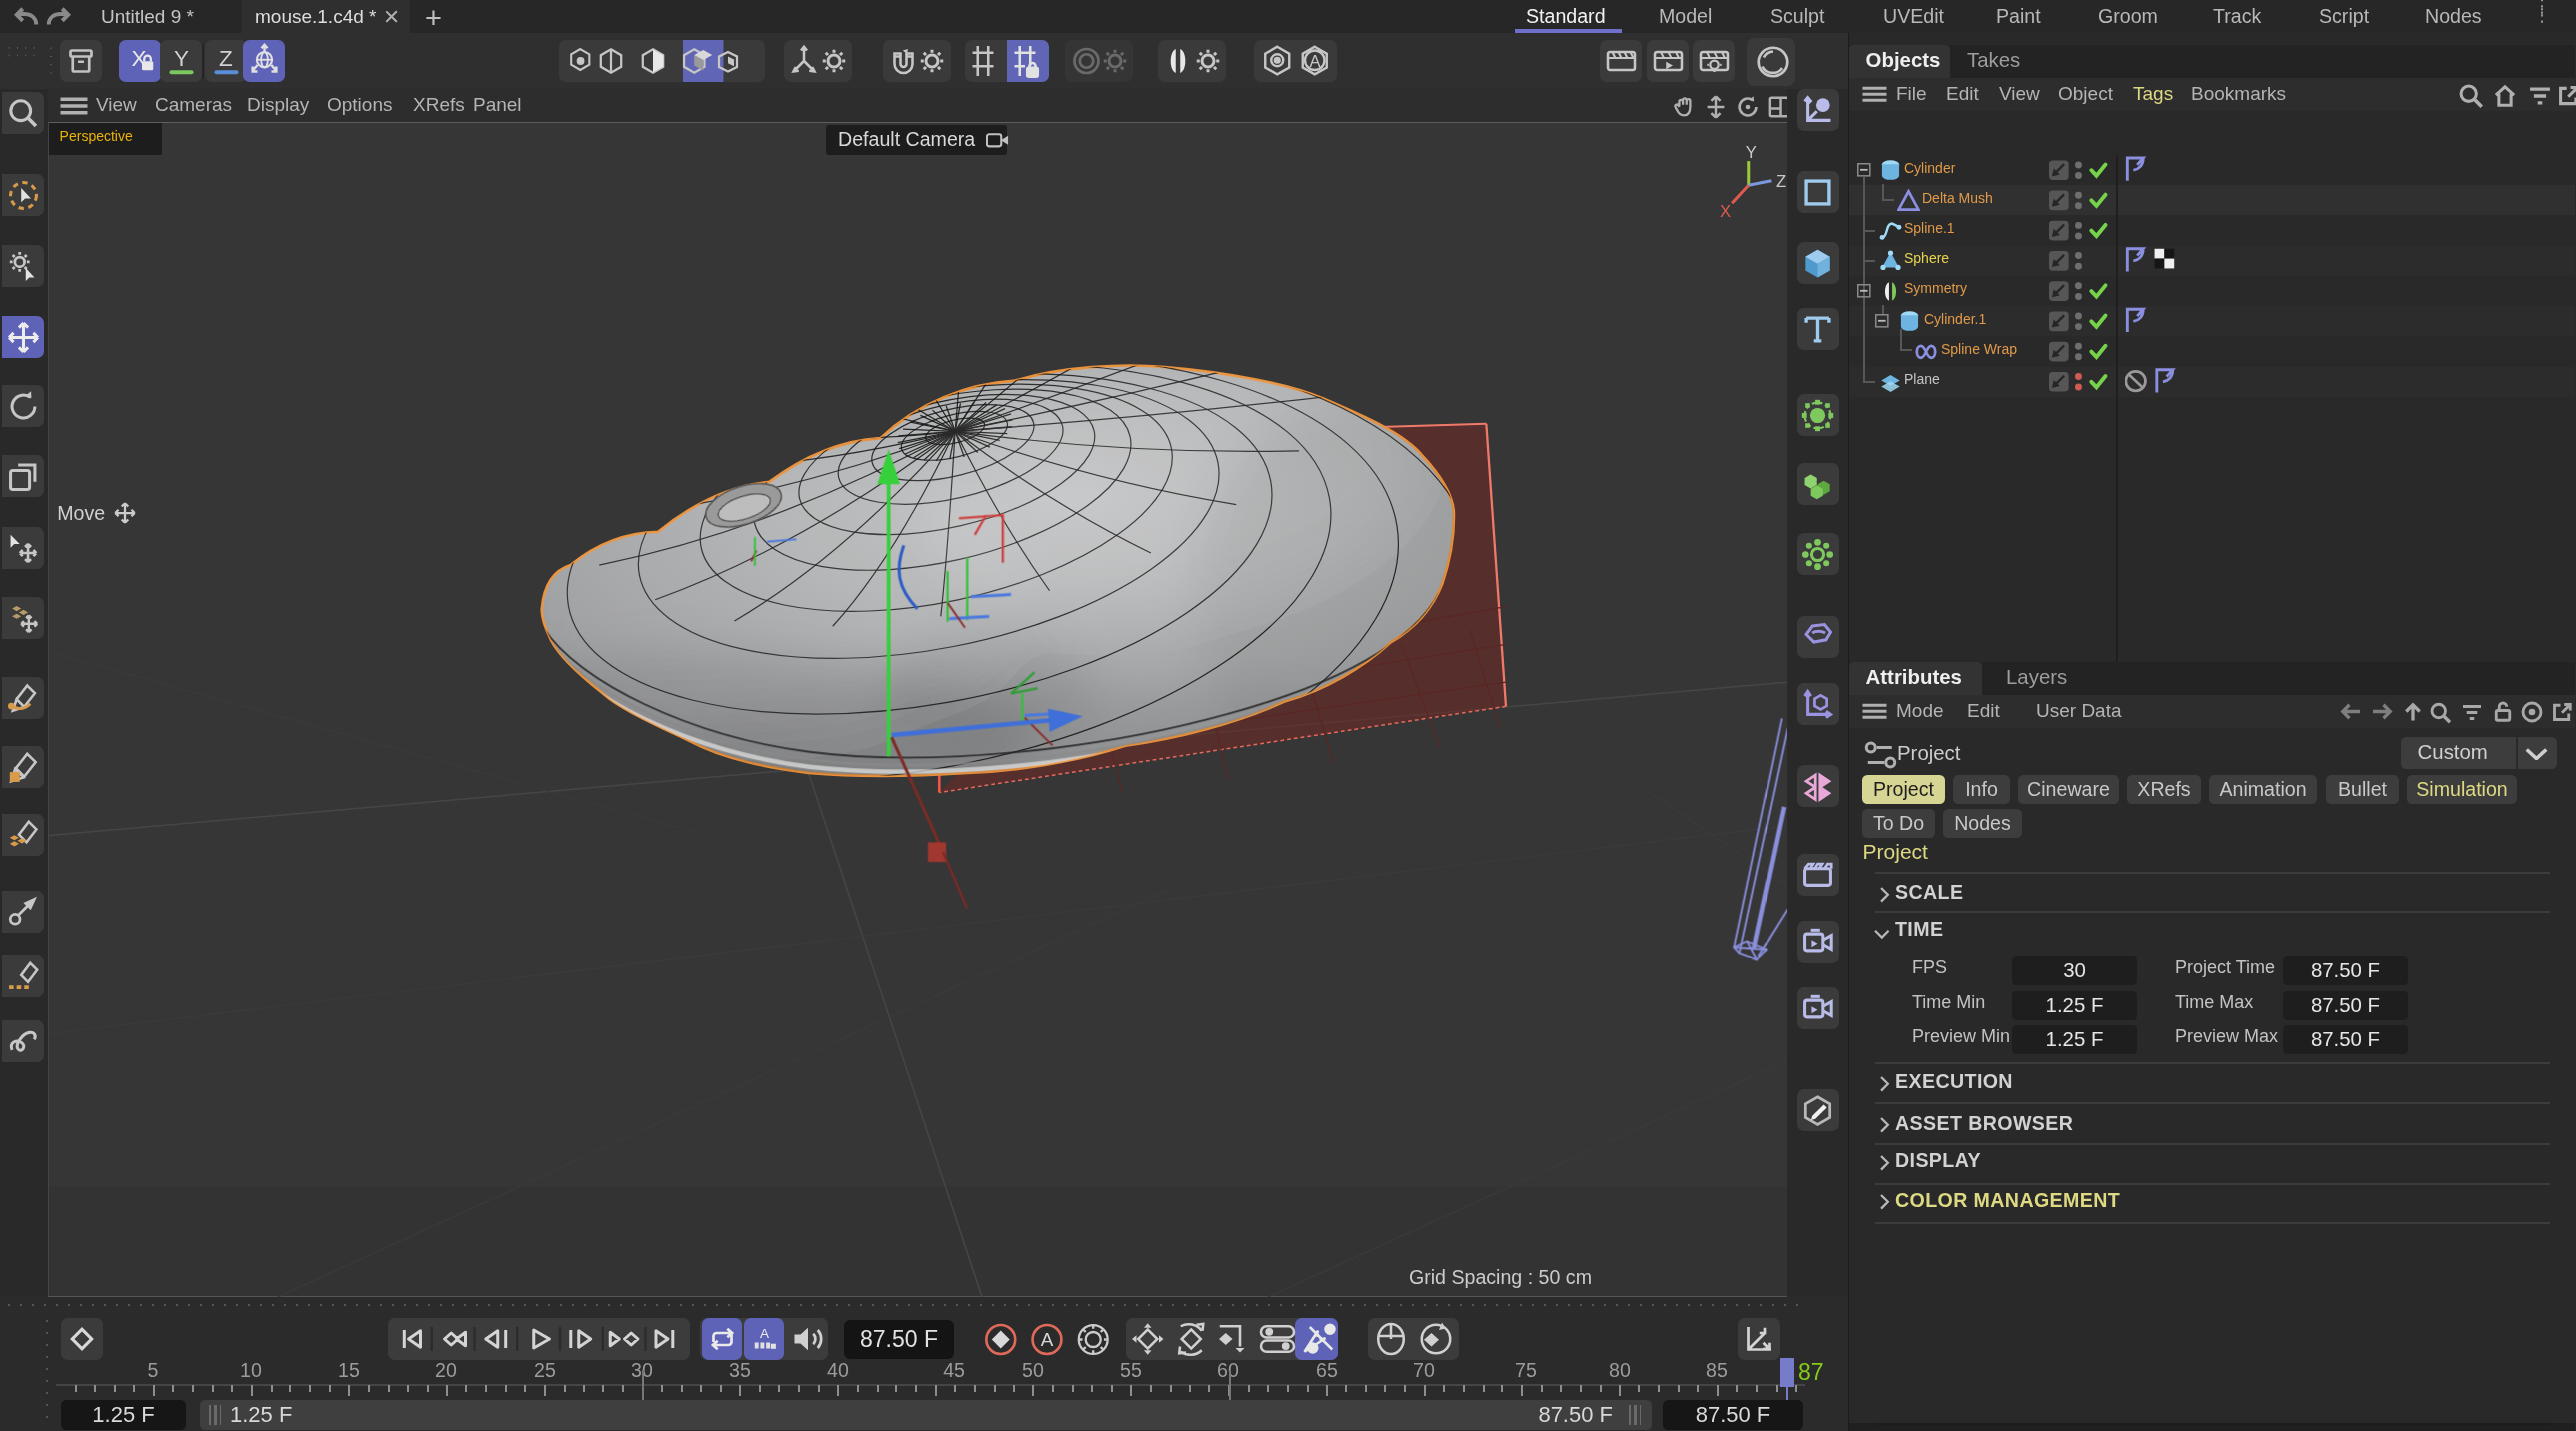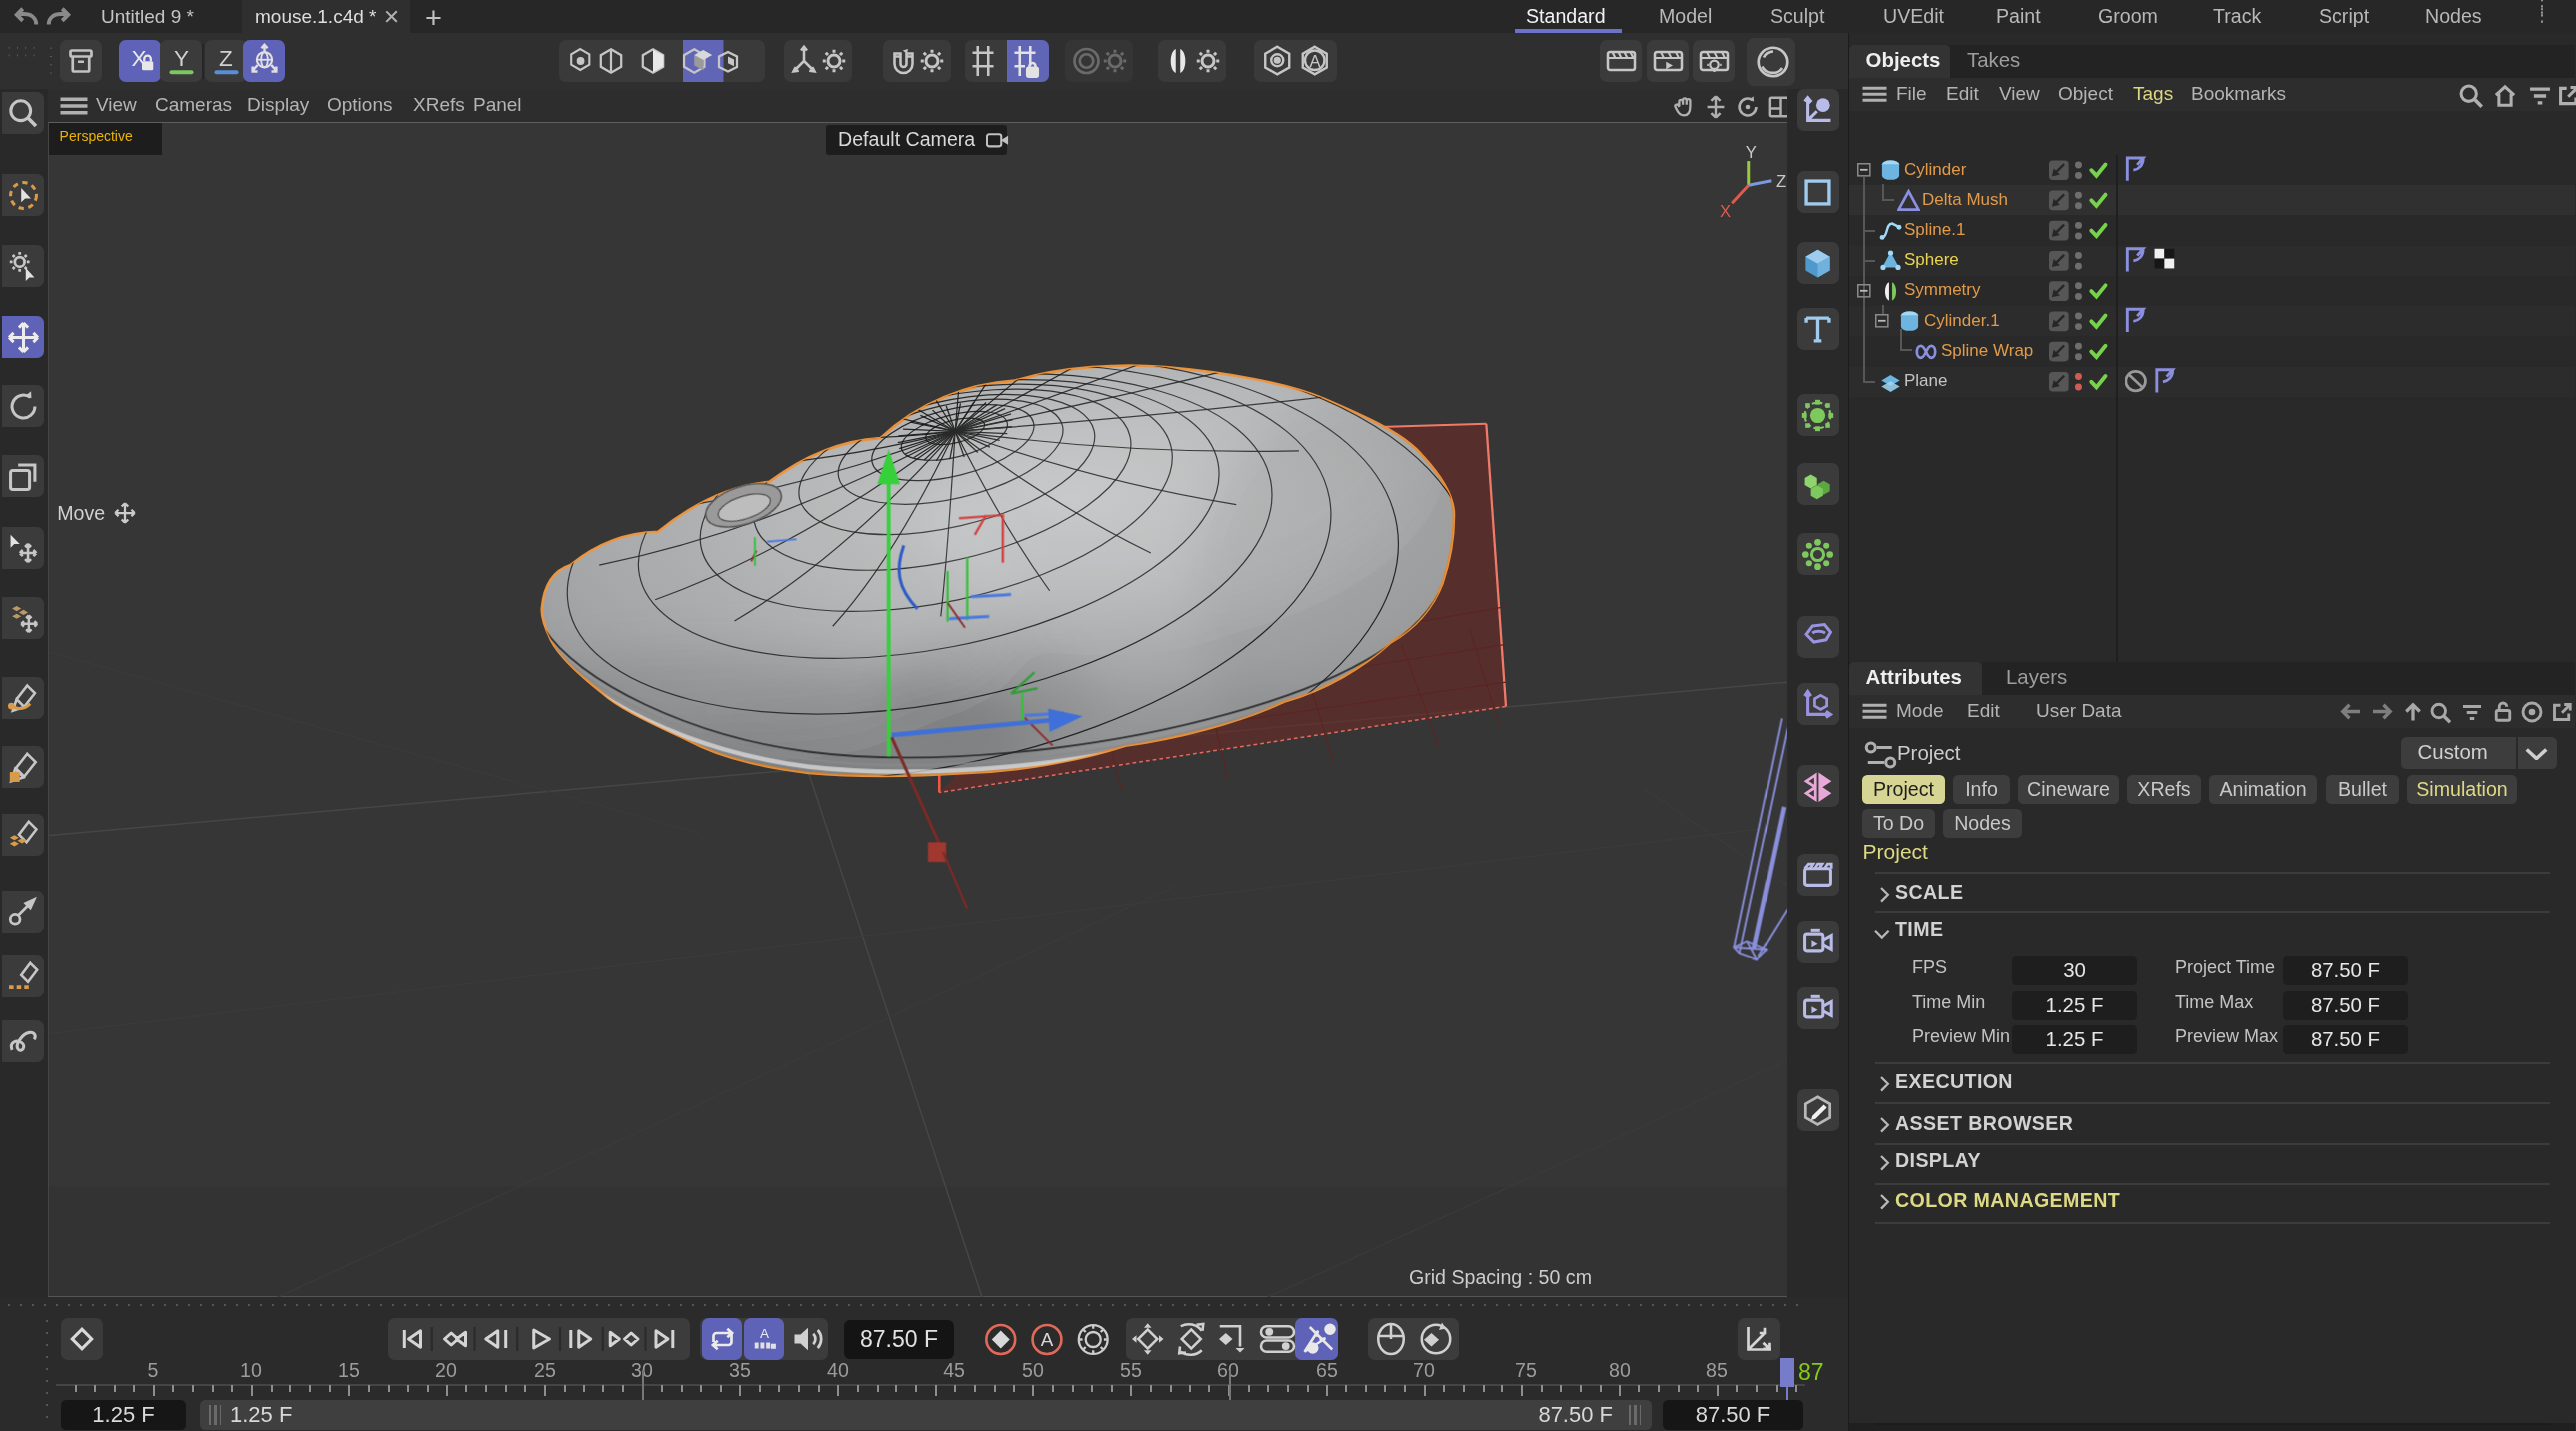--- a/index.html
+++ b/index.html
@@ -698,21 +698,21 @@
         </svg>
       <svg class="abs" style="left:678px;top:4.5px;" width="26" height="26" viewBox="0 0 17 17">
           <path d="M2 4h13M4.5 8.5h8M7 13h3" stroke="#b0b0b0" stroke-width="2.2"></path>
         </svg>
       <svg class="abs" style="left:707px;top:4.5px;" width="26" height="26" viewBox="0 0 17 17">
           <path d="M7 3.5H3v10h10V9.5 M9.5 3 H14 V7.5 M14 3 L8 9" fill="none" stroke="#b0b0b0" stroke-width="2"></path>
         </svg>
     </div>
 
 
-    <div id="tree" class="abs" style="left:0;top:122px;width:726px;height:508px;font-size:17px;">
+    <div id="tree" class="abs" style="left:0;top:122px;width:726px;height:508px;font-size:14px;">
 
       <div class="abs" style="left:0;top:30px;width:726px;height:30px;background:#303030;"></div>
       <div class="abs" style="left:0;top:91px;width:726px;height:30px;background:#2c2c2c;"></div>
       <div class="abs" style="left:0;top:151px;width:726px;height:30px;background:#2c2c2c;"></div>
       <div class="abs" style="left:0;top:212px;width:726px;height:30px;background:#2c2c2c;"></div>
 
       <div class="abs" style="left:14.4px;top:22px;width:1.5px;height:205px;background:#575757;"></div>
       <div class="abs" style="left:14.4px;top:75px;width:12px;height:1.5px;background:#575757;"></div>
       <div class="abs" style="left:14.4px;top:105px;width:12px;height:1.5px;background:#575757;"></div>
       <div class="abs" style="left:14.4px;top:226px;width:12px;height:1.5px;background:#575757;"></div>

